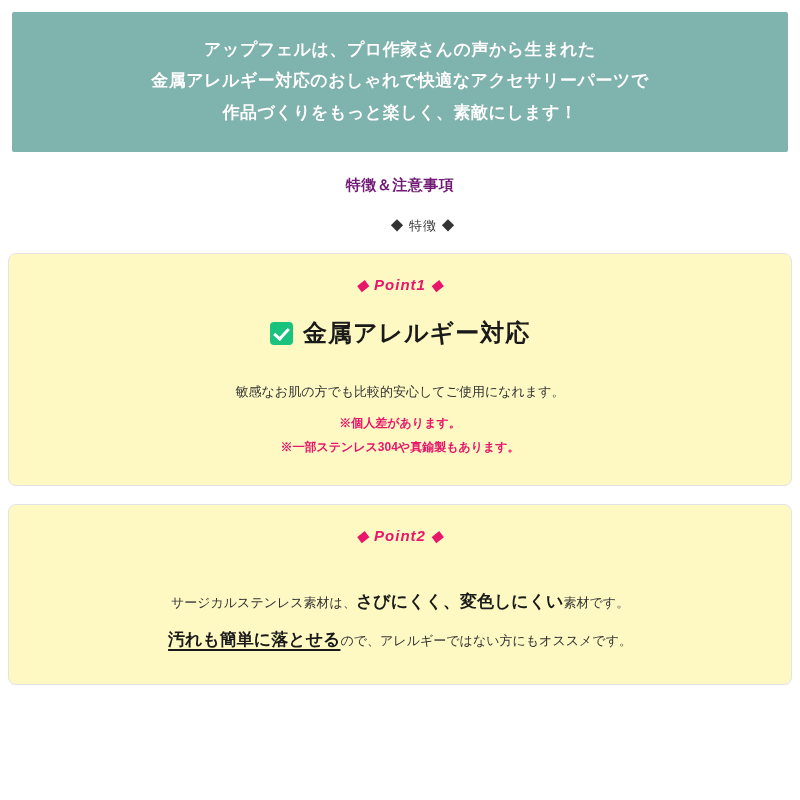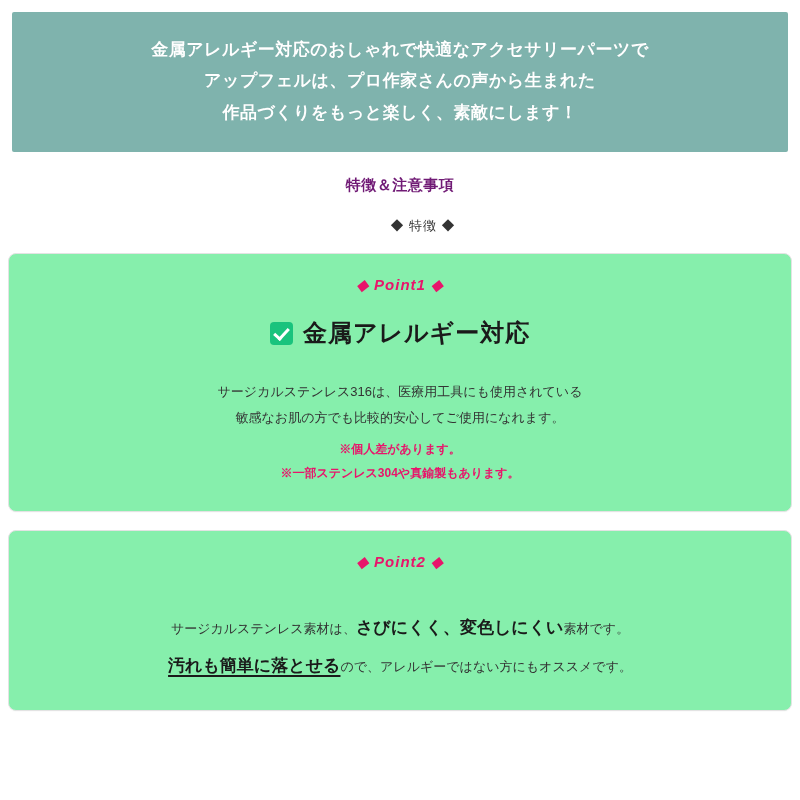--- a/index.html
+++ b/index.html
@@ -52,21 +52,21 @@
     margin-top: 22px;
     letter-spacing: 1px;
     padding-left: 46px;
   }
 
   
   .card {
     margin: 18px 8px 0 8px;
     border: 1px solid #e3e3e3;
     border-radius: 8px;
-    background: #86efac;
+    background: #fef9c3;
     padding: 22px 20px 26px 20px;
     box-shadow: 0 1px 1px rgba(0,0,0,0.02);
   }
   .point-label {
     text-align: center;
     color: #e8156b;
     font-weight: 700;
     font-style: italic;
     font-size: 15px;
     letter-spacing: 1px;
@@ -142,37 +142,36 @@
     font-weight: 700;
     color: #1a1a1a;
   }
 </style>
 </head>
 <body>
 
 <div class="page">
 
   <div class="hero">
+    <div class="hero-line">アップフェルは、プロ作家さんの声から生まれた</div>
     <div class="hero-line">金属アレルギー対応のおしゃれで快適なアクセサリーパーツで</div>
-    <div class="hero-line">アップフェルは、プロ作家さんの声から生まれた</div>
     <div class="hero-line">作品づくりをもっと楽しく、素敵にします！</div>
   </div>
 
   <div class="section-title">特徴＆注意事項</div>
   <div class="section-sub">◆ 特徴 ◆</div>
 
   <div class="card">
     <div class="point-label">◆ Point1 ◆</div>
 
     <div class="point-heading">
       <span class="check-box"></span><span>金属アレルギー対応</span>
     </div>
 
     <div class="body-text">
-      <span class="row">サージカルステンレス316は、医療用工具にも使用されている</span>
       <span class="row">敏感なお肌の方でも比較的安心してご使用になれます。</span>
       <div class="spacer-sm"></div>
       <span class="note">※個人差があります。</span>
       <span class="note">※一部ステンレス304や真鍮製もあります。</span>
     </div>
   </div>
 
   <div class="card">
     <div class="point-label">◆ Point2 ◆</div>
 

